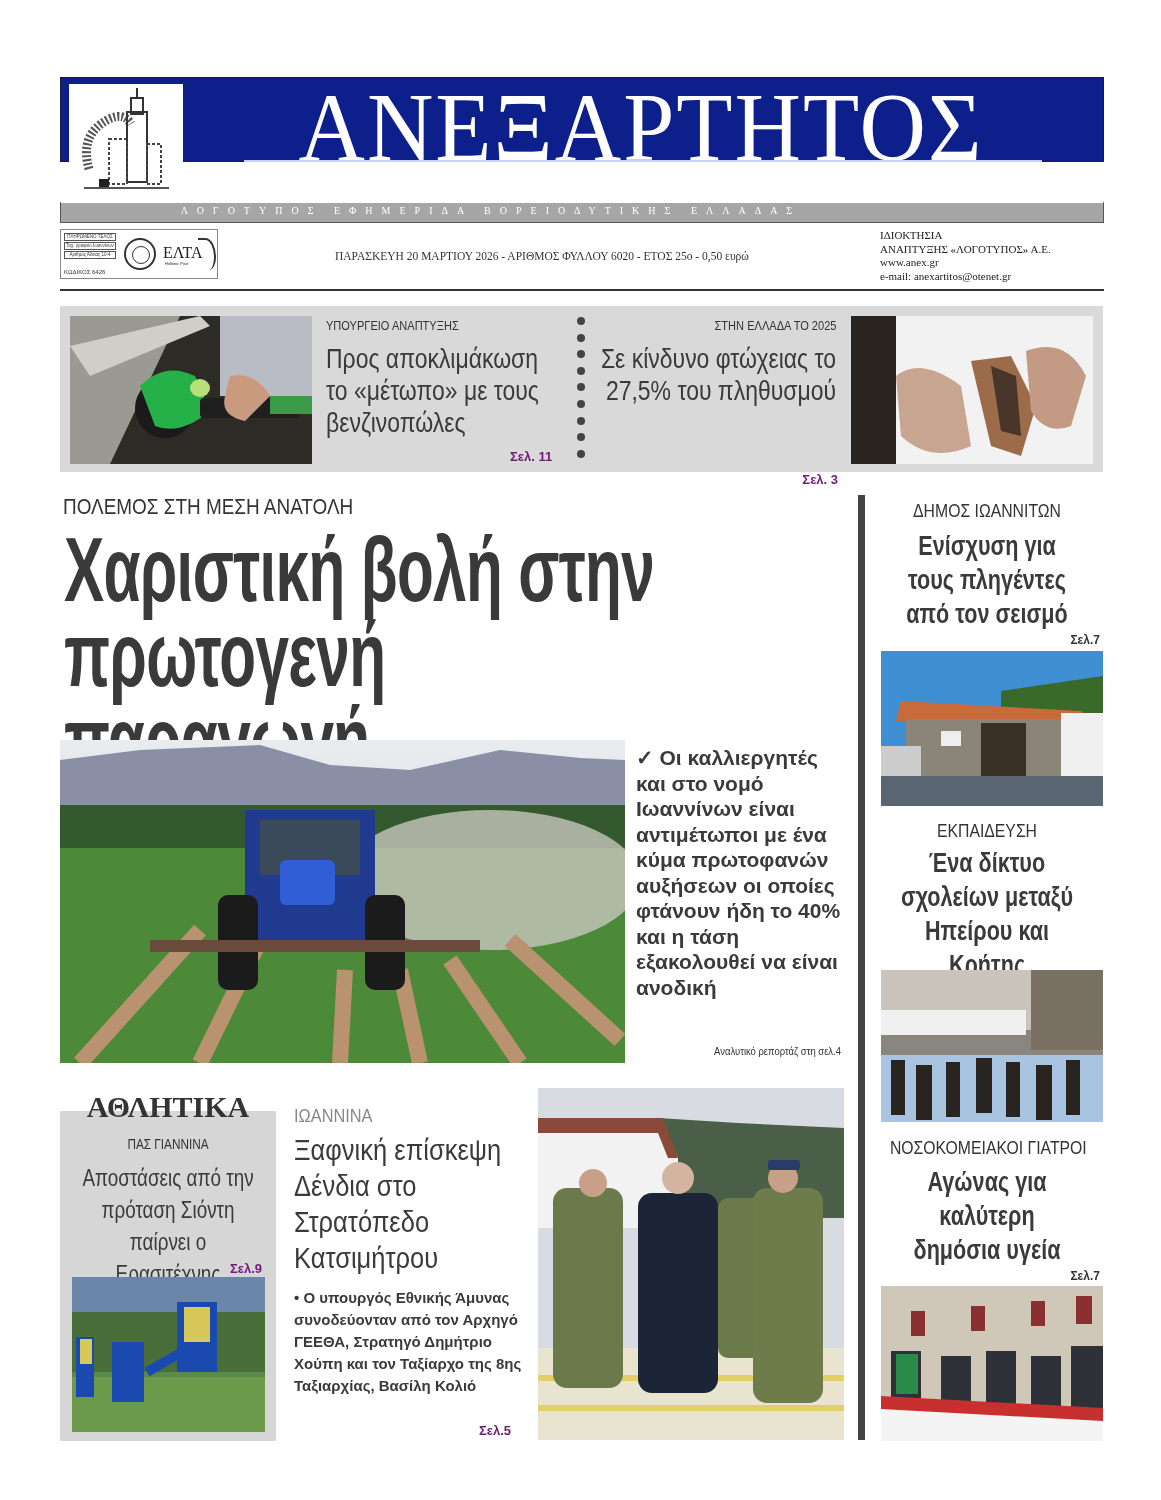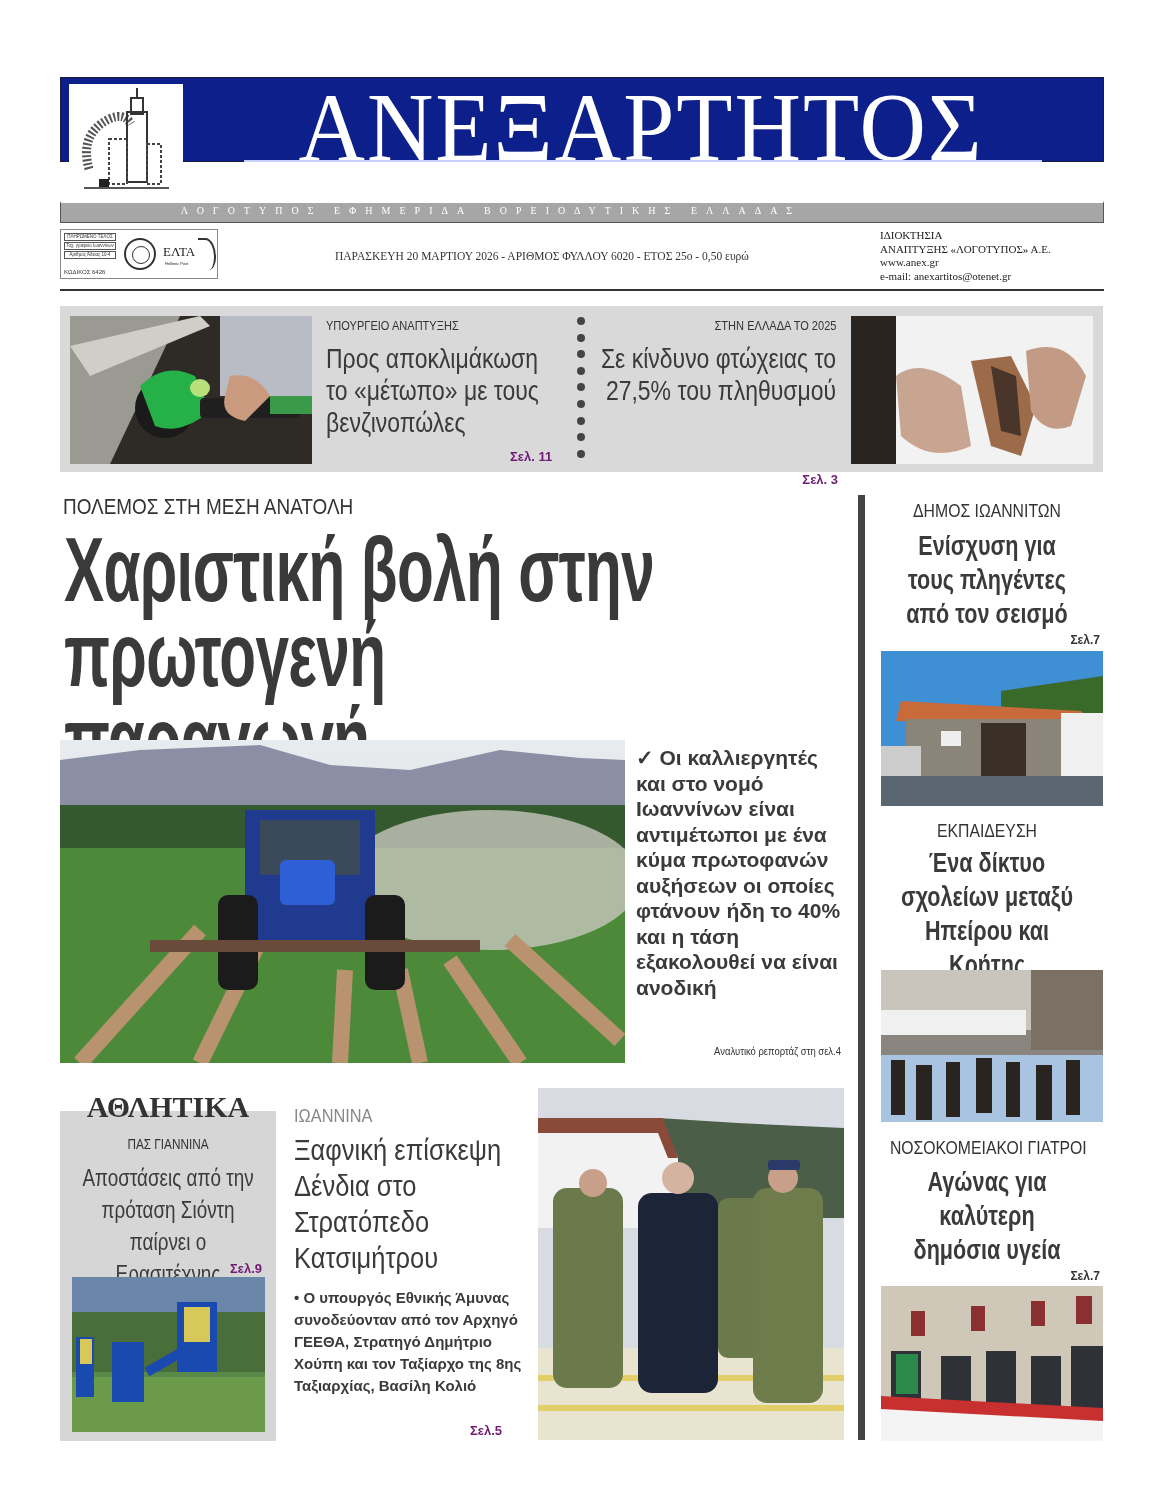--- a/index.html
+++ b/index.html
@@ -18,21 +18,21 @@
   .tagline-bar { left: 60px; top: 201px; width: 1044px; height: 22px; background: #a6a6a6; border: 1px solid #555; border-top: 2px solid #fff; }
   .tagline { left: 0; top: 2px; width: 860px; text-align: center; color: #fff; font-family: "Liberation Serif", serif; font-size: 10px; letter-spacing: 9px; }
 
   
   .stamp-box { left: 60px; top: 229px; width: 158px; height: 50px; border: 1px solid #888; background: #fff; }
   .stamp-tbl { left: 3px; top: 3px; width: 52px; }
   .stamp-row { border: 1px solid #555; font-size: 4.5px; text-align: center; line-height: 6px; margin-bottom: 1px; color: #333; }
   .stamp-code { left: 3px; top: 39px; font-size: 6px; color: #333; }
   .stamp-seal { left: 63px; top: 8px; width: 32px; height: 32px; border: 2px solid #333; border-radius: 50%; }
   .stamp-seal::after { content:""; position:absolute; left:6px; top:6px; width:16px; height:16px; border:1px solid #333; border-radius:50%; }
-  .stamp-elta { left: 102px; top: 14px; font-family: "Liberation Serif", serif; font-size: 13px; color: #222; }
+  .stamp-elta { left: 102px; top: 14px; font-family: "Liberation Serif", serif; font-size: 16px; color: #222; }
   .stamp-elta-sub { left: 104px; top: 31px; font-size: 4px; color: #222; }
   .stamp-bird { left: 137px; top: 8px; width: 18px; height: 32px; border-right: 2px solid #333; border-top: 2px solid #333; border-radius: 0 60% 40% 0; }
   .issue-line { left: 335px; top: 250px; width: 500px; font-family: "Liberation Serif", serif; font-size: 11.5px; color: #333; white-space: nowrap; }
   .owner { left: 880px; top: 229px; width: 223px; text-align: left; font-family: "Liberation Serif", serif; font-size: 11px; line-height: 13.5px; color: #222; }
   .owner-rule { left: 60px; top: 289px; width: 1044px; height: 2px; background: #333; }
 
   
   .teaser-band { left: 60px; top: 306px; width: 1043px; height: 166px; background: #d9d9d9; }
   .img { background: #888; overflow: hidden; }
   .teaser-left-img { left: 70px; top: 316px; width: 242px; height: 148px; }
@@ -68,21 +68,21 @@
   .sports-title { left: 60px; top: 1090px; width: 216px; text-align: center; font-family: "Liberation Serif", serif; font-weight: bold; font-size: 30px; color: #333; background: transparent; letter-spacing: 0px; }
   .sports-kicker { left: 60px; top: 1136px; width: 216px; text-align: center; font-size: 14px; color: #333; transform: scaleX(0.84); }
   .sports-head { left: 55px; top: 1162px; width: 226px; text-align: center; font-size: 23px; line-height: 32px; color: #3a3a3a; transform: scaleX(0.82); transform-origin: center top; }
   .sports-page { left: 200px; top: 1261px; width: 62px; text-align: right; }
   .sports-img { left: 72px; top: 1277px; width: 193px; height: 155px; }
 
   
   .mid-kicker { left: 294px; top: 1105px; font-size: 19px; color: #888; transform: scaleX(0.86); transform-origin: left; }
   .mid-head { left: 294px; top: 1132px; width: 290px; font-size: 30px; line-height: 36px; color: #3a3a3a; transform: scaleX(0.85); transform-origin: left top; }
   .mid-body { left: 294px; top: 1287px; width: 240px; font-weight: bold; font-size: 15px; line-height: 22px; color: #3a3a3a; }
-  .mid-page { left: 470px; top: 1423px; width: 50px; text-align: left; }
+  .mid-page { left: 470px; top: 1423px; width: 50px; text-align: center; }
   .mid-img { left: 538px; top: 1088px; width: 306px; height: 352px; }
 </style>
 </head>
 <body>
 
 <div class="abs masthead">
   <div class="abs logo-box">
     <svg width="114" height="113" viewBox="0 0 114 113">
       <path d="M20 85 Q10 50 40 35 Q55 28 62 40" fill="none" stroke="#555" stroke-width="9" stroke-dasharray="2 2"></path>
       <rect x="58" y="28" width="20" height="70" fill="none" stroke="#333" stroke-width="2"></rect>

